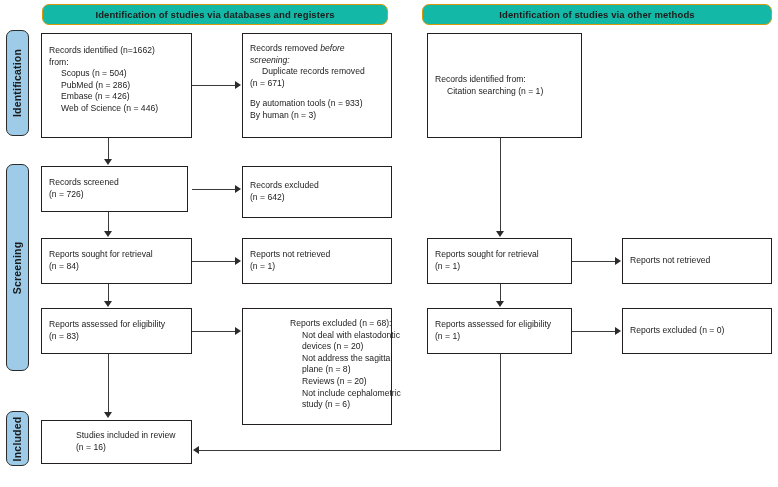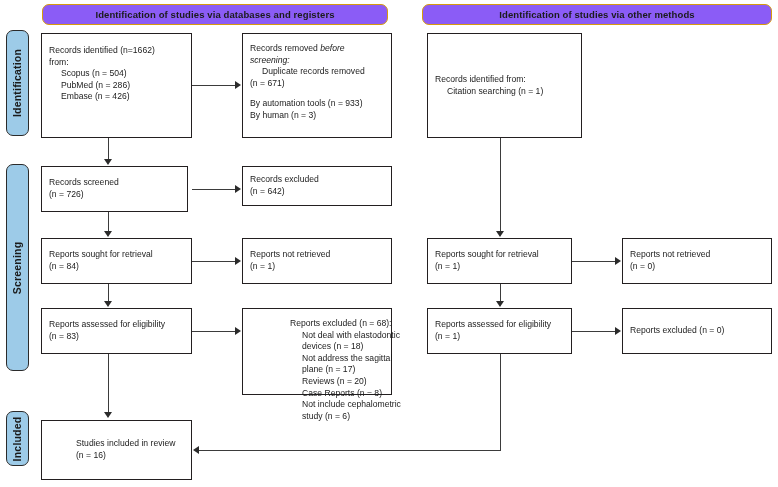--- a/index.html
+++ b/index.html
@@ -32,21 +32,21 @@
     white-space: nowrap;
     font-size: 10.5px;
     font-weight: bold;
     color: #1b1b1b;
     letter-spacing: 0.2px;
   }
 
   
   .banner {
     position: absolute;
-    background: #8b5cf6;
+    background: #14b8a6;
     border: 1.2px solid #d79a0e;
     border-radius: 7px;
     box-sizing: border-box;
     display: flex;
     align-items: center;
     justify-content: center;
     font-size: 9.5px;
     font-weight: bold;
     color: #1b1b1b;
     letter-spacing: 0.1px;
@@ -125,87 +125,86 @@
   <div class="banner" style="left:422px; top:4px; width:350px; height:21px;">
     <span>Identification of studies via other methods</span>
   </div>
 
   <div class="box top-align" style="left:41px; top:33px; width:151px; height:105px; padding-top:11px;">
     <span class="ln">Records identified (n=1662)</span>
     <span class="ln">from:</span>
     <span class="ln indent">Scopus (n = 504)</span>
     <span class="ln indent">PubMed (n = 286)</span>
     <span class="ln indent">Embase (n = 426)</span>
+    <span class="ln indent">Web of Science (n = 446)</span>
   </div>
 
   <div class="box top-align" style="left:242px; top:33px; width:150px; height:105px; padding-top:9px;">
     <span class="ln"><span>Records removed </span><i>before</i></span>
     <span class="ln ital">screening:</span>
     <span class="ln indent">Duplicate records removed</span>
     <span class="ln">(n = 671)</span>
     <span class="ln spacer"></span>
     <span class="ln">By automation tools (n = 933)</span>
     <span class="ln">By human (n = 3)</span>
   </div>
 
   <div class="box" style="left:41px; top:166px; width:147px; height:46px;">
     <span class="ln">Records screened</span>
     <span class="ln">(n = 726)</span>
   </div>
 
-  <div class="box" style="left:242px; top:166px; width:150px; height:40px;">
+  <div class="box" style="left:242px; top:166px; width:150px; height:52px;">
     <span class="ln">Records excluded</span>
     <span class="ln">(n = 642)</span>
   </div>
 
   <div class="box" style="left:41px; top:238px; width:151px; height:46px;">
     <span class="ln">Reports sought for retrieval</span>
     <span class="ln">(n = 84)</span>
   </div>
 
   <div class="box" style="left:242px; top:238px; width:150px; height:46px;">
     <span class="ln">Reports not retrieved</span>
     <span class="ln">(n = 1)</span>
   </div>
 
   <div class="box" style="left:41px; top:308px; width:151px; height:46px;">
     <span class="ln">Reports assessed for eligibility</span>
     <span class="ln">(n = 83)</span>
   </div>
 
-  <div class="box top-align" style="left:242px; top:308px; width:150px; height:87px; padding-top:9px;padding-left:47px;">
+  <div class="box top-align" style="left:242px; top:308px; width:150px; height:117px; padding-top:9px;padding-left:47px;">
     <span class="ln">Reports excluded (n = 68):</span>
     <span class="ln indent">Not deal with elastodontic</span>
-    <span class="ln indent">devices (n = 18)</span>
+    <span class="ln indent">devices (n = 20)</span>
     <span class="ln indent">Not address the sagittal</span>
-    <span class="ln indent">plane (n = 17)</span>
+    <span class="ln indent">plane (n = 8)</span>
     <span class="ln indent">Reviews (n = 20)</span>
-    <span class="ln indent">Case Reports (n = 8)</span>
     <span class="ln indent">Not include cephalometric</span>
     <span class="ln indent">study (n = 6)</span>
   </div>
 
-  <div class="box" style="left:41px; top:420px; width:151px; height:60px;padding-left:34px;">
+  <div class="box" style="left:41px; top:420px; width:151px; height:44px;padding-left:34px;">
     <span class="ln">Studies included in review</span>
     <span class="ln">(n = 16)</span>
   </div>
 
   <div class="box" style="left:427px; top:33px; width:155px; height:105px;">
     <span class="ln">Records identified from:</span>
     <span class="ln indent">Citation searching (n = 1)</span>
   </div>
 
   <div class="box" style="left:427px; top:238px; width:145px; height:46px;">
     <span class="ln">Reports sought for retrieval</span>
     <span class="ln">(n = 1)</span>
   </div>
 
   <div class="box" style="left:622px; top:238px; width:150px; height:46px;">
     <span class="ln">Reports not retrieved</span>
-    <span class="ln">(n = 0)</span>
   </div>
 
   <div class="box" style="left:427px; top:308px; width:145px; height:46px;">
     <span class="ln">Reports assessed for eligibility</span>
     <span class="ln">(n = 1)</span>
   </div>
 
   <div class="box" style="left:622px; top:308px; width:150px; height:46px;">
     <span class="ln">Reports excluded (n = 0)</span>
   </div>

